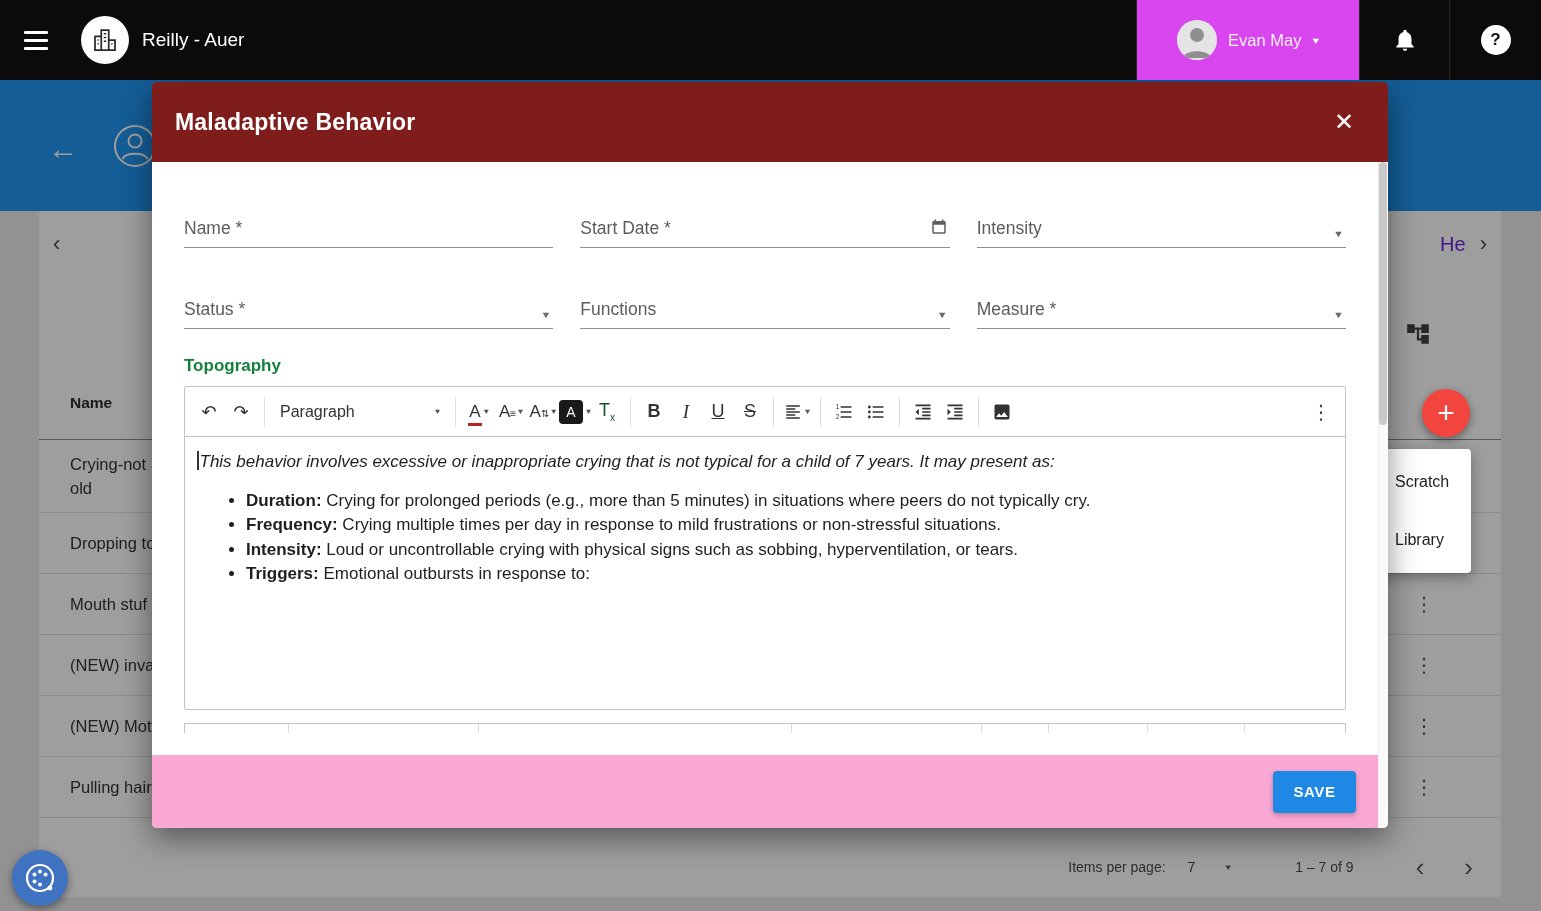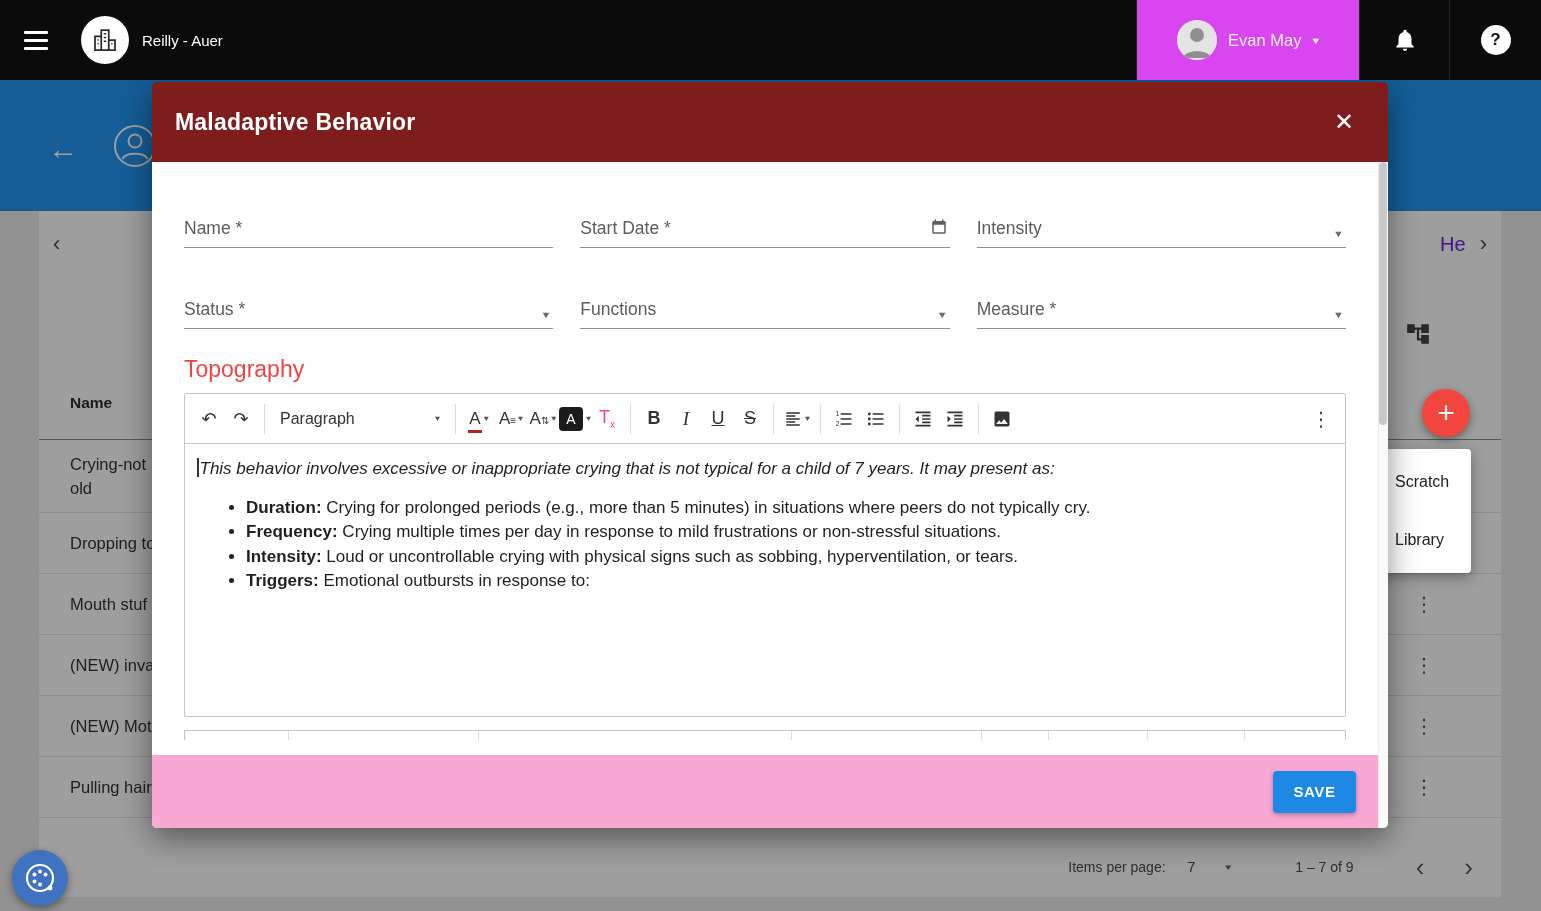--- a/index.html
+++ b/index.html
@@ -5,21 +5,21 @@
   * { margin:0; padding:0; box-sizing:border-box; }
   html,body { background:#cfcfcf; }
   body { font-family:"Liberation Sans", sans-serif; }
   #screen { position:relative; width:1541px; height:911px; overflow:hidden; background:#ececec; margin:0 auto; }
 
   
   #topbar { position:absolute; left:0; top:0; width:1541px; height:80px; background:#0b0b0b; display:flex; align-items:center; z-index:20; }
   #menu-btn { width:72px; height:80px; display:flex; flex-direction:column; justify-content:center; align-items:center; gap:5px; background:none; border:none; cursor:pointer; }
   #menu-btn span { display:block; width:24px; height:3px; background:#fff; border-radius:1px; }
   #org-logo { width:48px; height:48px; border-radius:50%; background:#fff; margin-left:9px; display:flex; align-items:center; justify-content:center; }
-  #topbar-title { color:#fff; font-size:15px; margin-left:13px; }
+  #topbar-title { color:#fff; font-size:19px; margin-left:13px; }
   #topbar-spacer { flex:1; }
   #user-panel { height:80px; width:224px; display:flex; align-items:center; justify-content:center; gap:11px; background:#d946ef; border-left:1px solid #262626; border-right:1px solid #262626; cursor:pointer; }
   #avatar { width:40px; height:40px; border-radius:50%; background:#dcdcdc; overflow:hidden; display:flex; align-items:flex-end; justify-content:center; }
   #user-name { color:#f2f2f2; font-size:16.5px; }
   .white-caret { color:#fff; font-size:13px; transform:scaleY(.8); }
   #bell-region { width:89px; height:80px; display:flex; align-items:center; justify-content:center; cursor:pointer; }
   #help-region { width:92px; height:80px; display:flex; align-items:center; justify-content:center; border-left:1px solid #262626; cursor:pointer; }
   #help-circle { width:30px; height:30px; border-radius:50%; background:#fff; color:#101010; font-weight:bold; font-size:17px; display:flex; align-items:center; justify-content:center; }
 
   
@@ -64,35 +64,35 @@
   #modal-content { position:absolute; left:0; top:0; right:10px; height:593px; padding:0 32px; overflow:hidden; }
 
   .fields-row { display:grid; grid-template-columns:1fr 1fr 1fr; column-gap:27px; }
   #fields-row-1 { margin-top:56px; }
   #fields-row-2 { margin-top:51px; }
   .m-field { position:relative; height:30px; border-bottom:1px solid #8f8f8f; cursor:text; }
   .m-field .f-label { font-size:17.5px; color:#5c5c5c; }
   .f-trail { position:absolute; right:2px; bottom:7px; }
   .dd-caret { font-size:11px; color:#6b6b6b; transform:scaleY(.85); display:inline-block; }
 
-  .section-h { margin-top:27px; font-size:23px; font-weight:400; color:#ef4444; }
+  .section-h { margin-top:27px; font-size:17px; font-weight:700; color:#15803d; }
   #barrier-h { margin-top:9px; }
 
   #editor { margin-top:10px; border:1px solid #c4c4c4; border-radius:2px; }
   #ed-toolbar { height:50px; display:flex; align-items:center; padding:0 8px; border-bottom:1px solid #c4c4c4; }
   .ed-btn { min-width:32px; height:34px; display:flex; align-items:center; justify-content:center; gap:3px; background:none; border:none; border-radius:3px; color:#333; font-size:18px; cursor:pointer; font-family:"Liberation Sans", sans-serif; }
   .ed-sep { width:1px; height:30px; background:#dcdcdc; margin:0 7px; flex:none; }
   #para-dd { width:176px; justify-content:space-between; padding:0 8px; font-size:16px; color:#333; }
   .tb-caret { font-size:10px; color:#555; transform:scaleY(.85); }
   .glyphA { font-size:17px; font-weight:400; }
   .font-color-A { position:relative; }
   .font-color-A .bar { position:absolute; left:-1px; right:-1px; bottom:-4px; height:3px; background:#b3261e; }
   .mini { font-size:10px; letter-spacing:-1px; }
   .hl-A { width:24px; height:24px; background:#1a1a1a; color:#fff; border-radius:4px; font-size:14px; display:flex; align-items:center; justify-content:center; }
-  #btn-clearfmt { color:#ec4899; }
+  #btn-clearfmt { color:#14532d; }
   #btn-clearfmt sub { font-size:10px; }
   #btn-bold { font-weight:800; }
   #btn-italic { font-style:italic; font-family:"Liberation Serif", serif; font-size:19px; }
   #btn-underline span { text-decoration:underline; }
   #btn-strike span { text-decoration:line-through; }
   #btn-more { margin-left:auto; font-size:20px; color:#444; }
 
   #ed-content { height:272px; overflow:hidden; padding:13px 18px 0 12px; font-size:17px; color:#1f1f1f; line-height:24.5px; }
   #ed-content .caret-bar { display:inline-block; width:1.5px; height:19px; background:#333; vertical-align:-3px; margin-right:1px; }
   #ed-content p { margin:0 0 14px 0;font-style:italic; }

